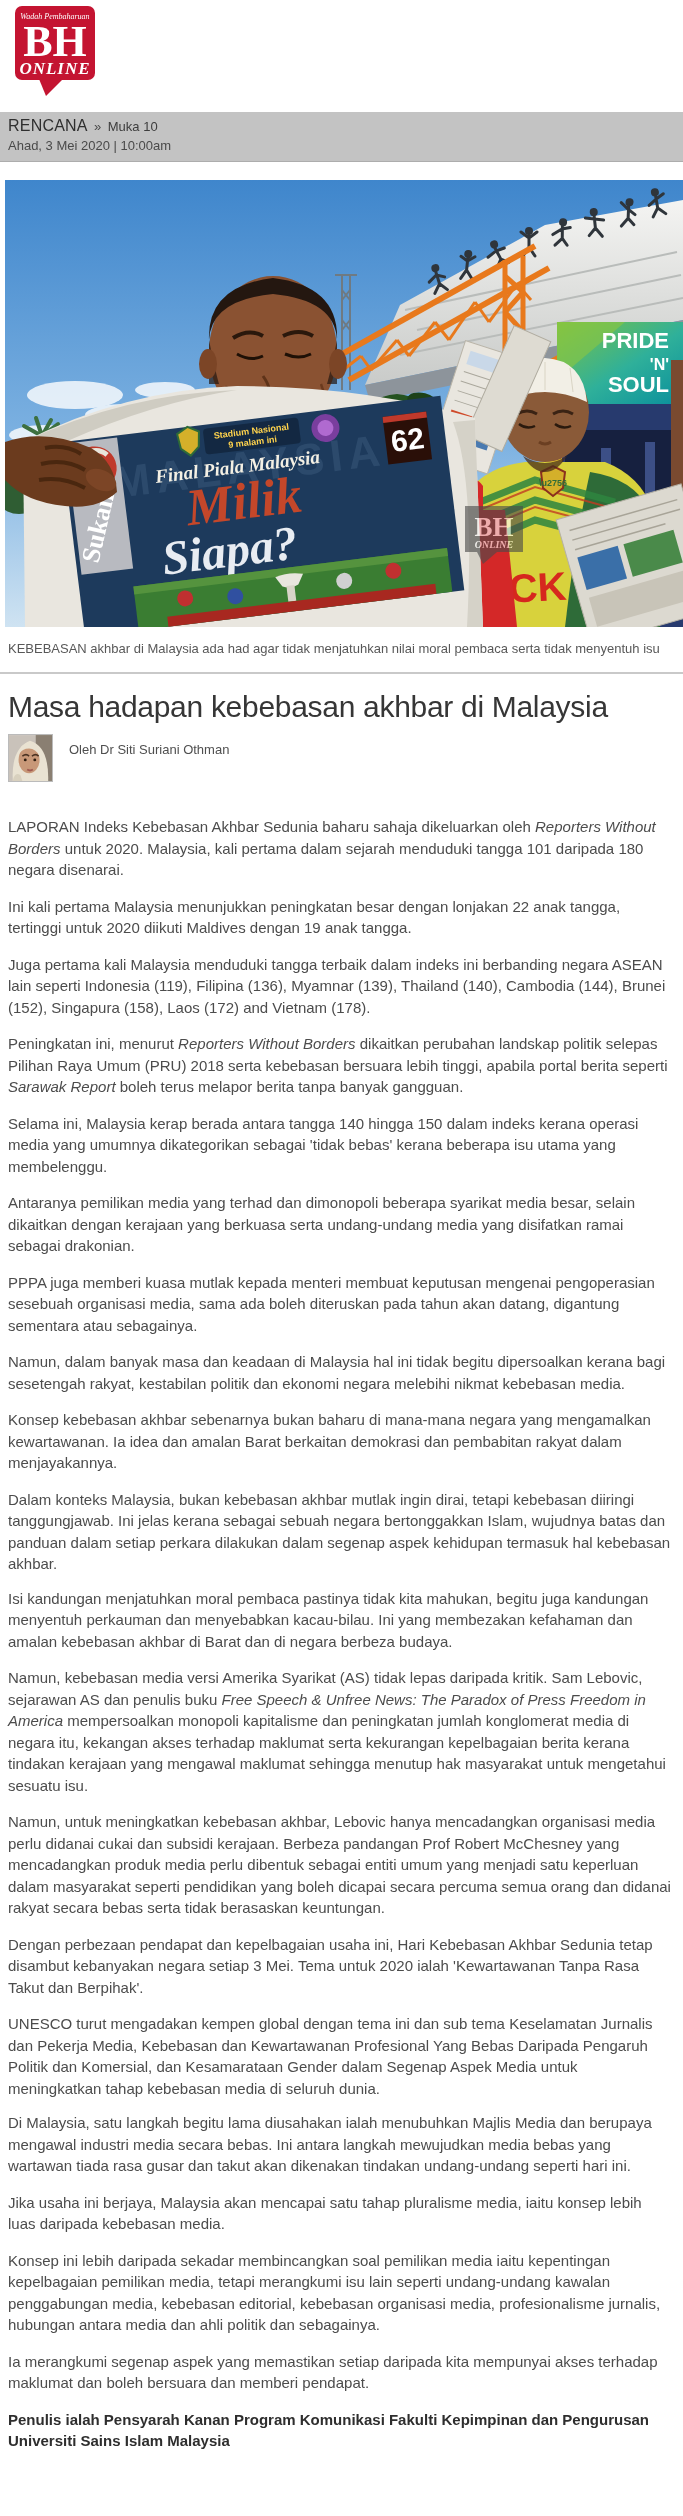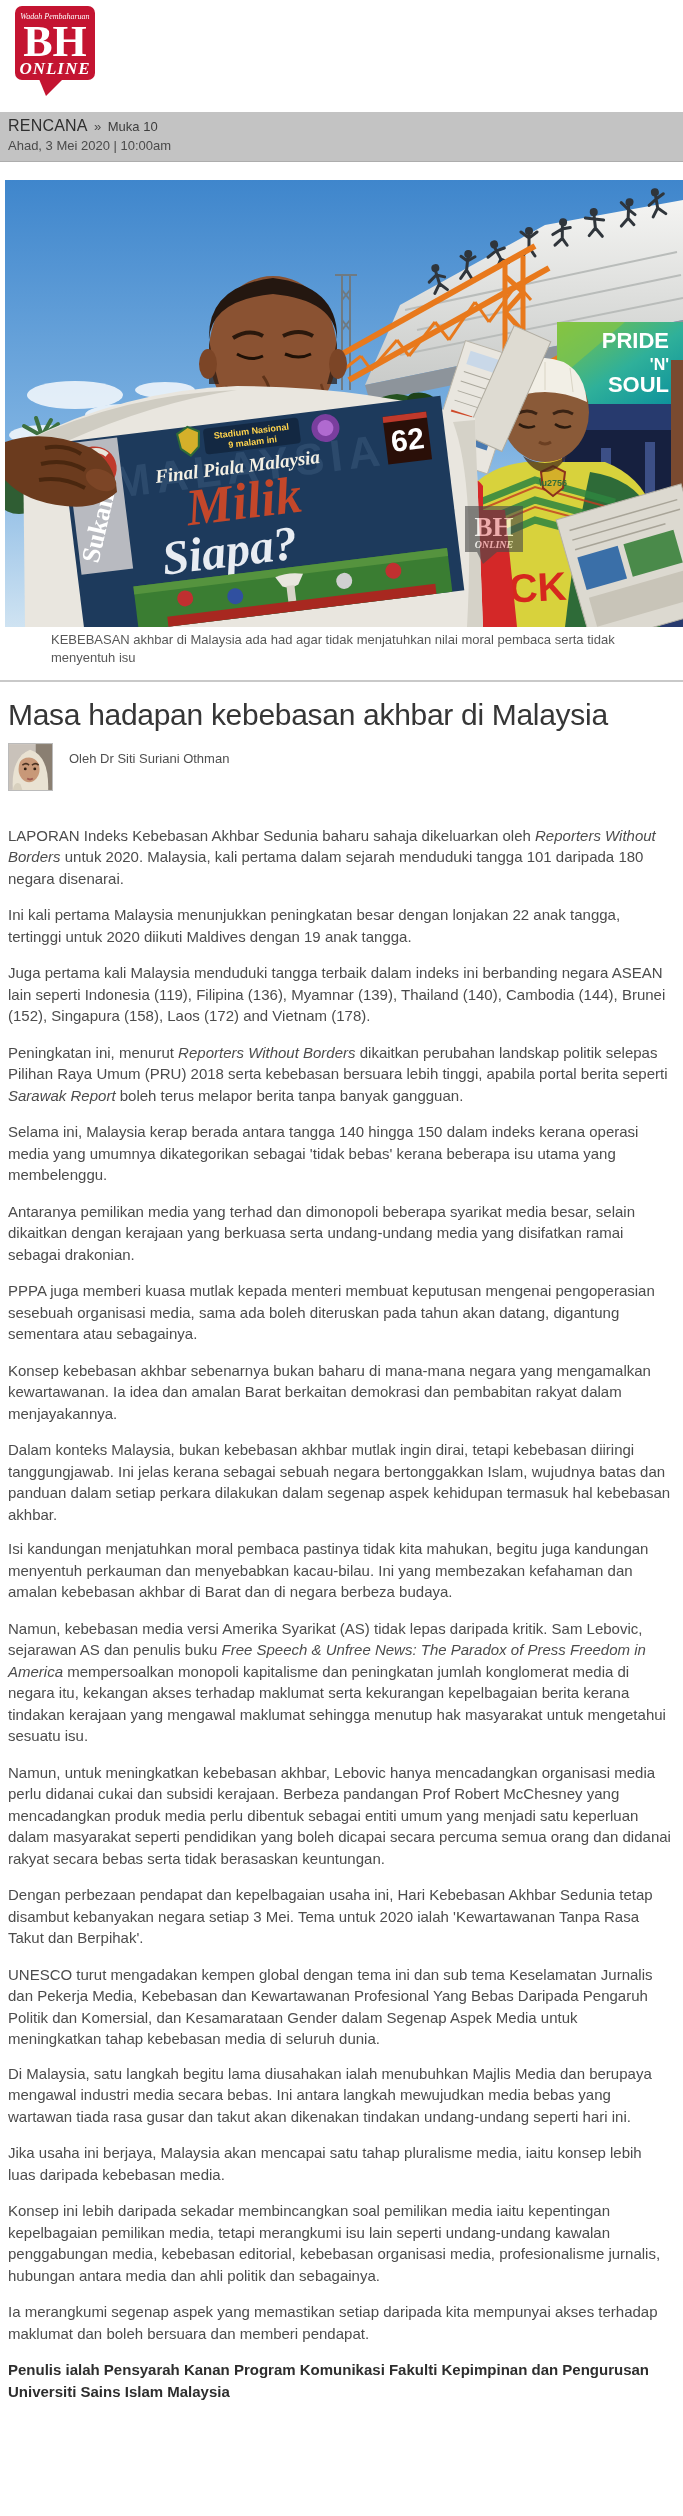--- a/index.html
+++ b/index.html
@@ -13,21 +13,21 @@
   
   .crumbbar{background:#c3c3c3;border-bottom:1px solid #adadad;padding:5px 12px 8px 8px;}
   .crumb-line1{color:#2f2f2f;}
   .crumb-section{font-size:16px;color:#2f2f2f;letter-spacing:.2px;cursor:pointer;}
   .crumb-sep{font-size:13px;color:#4a4a4a;margin:0 2px;}
   .crumb-page{font-size:13px;color:#3d3d3d;}
   .crumb-date{font-size:13px;color:#4a4a4a;margin-top:3px;}
 
   
   .photo-wrap{margin:18px 0 0 5px;width:678px;height:447px;overflow:hidden;}
-  .caption{font-size:13px;color:#585858;padding:4px 8px 0 8px;line-height:1.35;margin-left:43px;}
+  .caption{font-size:13px;color:#585858;padding:13px 8px 0 8px;line-height:1.35;}
   .rule{border:none;border-top:2px solid #c9c9c9;margin:14px 0 0 0;}
 
   
   .headline{font-size:30px;font-weight:400;color:#363636;margin:16px 0 10px 0;padding:0 8px;line-height:1.15;letter-spacing:-.3px;}
   .byline{display:flex;align-items:flex-start;padding:0 8px;margin-bottom:14px;}
   .avatar{width:45px;height:48px;flex:0 0 45px;border:1px solid #bbb;box-sizing:border-box;}
   .byline-name{font-size:13px;color:#4f4f4f;margin:8px 0 0 16px;}
 
   
   .article{padding:14px 10px 26px 8px;font-size:15px;line-height:21.5px;color:#4c4c4c;}
@@ -399,20 +399,21 @@
 
   <div class="article">
 
     <p><span>LAPORAN Indeks Kebebasan Akhbar Sedunia baharu sahaja dikeluarkan oleh </span><em>Reporters Without Borders</em><span> untuk 2020. Malaysia, kali pertama dalam sejarah menduduki tangga 101 daripada 180 negara disenarai.</span></p>
       <p><span>Ini kali pertama Malaysia menunjukkan peningkatan besar dengan lonjakan 22 anak tangga, tertinggi untuk 2020 diikuti Maldives dengan 19 anak tangga.</span></p>
       <p><span>Juga pertama kali Malaysia menduduki tangga terbaik dalam indeks ini berbanding negara ASEAN lain seperti Indonesia (119), Filipina (136), Myamnar (139), Thailand (140), Cambodia (144), Brunei (152), Singapura (158), Laos (172) and Vietnam (178).</span></p>
       <p><span>Peningkatan ini, menurut </span><em>Reporters Without Borders</em><span> dikaitkan perubahan landskap politik selepas Pilihan Raya Umum (PRU) 2018 serta kebebasan bersuara lebih tinggi, apabila portal berita seperti </span><em>Sarawak Report</em><span> boleh terus melapor berita tanpa banyak gangguan.</span></p>
       <p><span>Selama ini, Malaysia kerap berada antara tangga 140 hingga 150 dalam indeks kerana operasi media yang umumnya dikategorikan sebagai 'tidak bebas' kerana beberapa isu utama yang membelenggu.</span></p>
       <p><span>Antaranya pemilikan media yang terhad dan dimonopoli beberapa syarikat media besar, selain dikaitkan dengan kerajaan yang berkuasa serta undang-undang media yang disifatkan ramai sebagai drakonian.</span></p>
       <p><span>PPPA juga memberi kuasa mutlak kepada menteri membuat keputusan mengenai pengoperasian sesebuah organisasi media, sama ada boleh diteruskan pada tahun akan datang, digantung sementara atau sebagainya.</span></p>
+      <p><span>Namun, dalam banyak masa dan keadaan di Malaysia hal ini tidak begitu dipersoalkan kerana bagi sesetengah rakyat, kestabilan politik dan ekonomi negara melebihi nikmat kebebasan media.</span></p>
       <p><span>Konsep kebebasan akhbar sebenarnya bukan baharu di mana-mana negara yang mengamalkan kewartawanan. Ia idea dan amalan Barat berkaitan demokrasi dan pembabitan rakyat dalam menjayakannya.</span></p>
       <p><span>Dalam konteks Malaysia, bukan kebebasan akhbar mutlak ingin dirai, tetapi kebebasan diiringi tanggungjawab. Ini jelas kerana sebagai sebuah negara bertonggakkan Islam, wujudnya batas dan panduan dalam setiap perkara dilakukan dalam segenap aspek kehidupan termasuk hal kebebasan akhbar.</span></p>
       <p class="tight"><span>Isi kandungan menjatuhkan moral pembaca pastinya tidak kita mahukan, begitu juga kandungan menyentuh perkauman dan menyebabkan kacau-bilau. Ini yang membezakan kefahaman dan amalan kebebasan akhbar di Barat dan di negara berbeza budaya.</span></p>
       <p><span>Namun, kebebasan media versi Amerika Syarikat (AS) tidak lepas daripada kritik. Sam Lebovic, sejarawan AS dan penulis buku </span><em>Free Speech &amp; Unfree News: The Paradox of Press Freedom in America</em><span> mempersoalkan monopoli kapitalisme dan peningkatan jumlah konglomerat media di negara itu, kekangan akses terhadap maklumat serta kekurangan kepelbagaian berita kerana tindakan kerajaan yang mengawal maklumat sehingga menutup hak masyarakat untuk mengetahui sesuatu isu.</span></p>
       <p><span>Namun, untuk meningkatkan kebebasan akhbar, Lebovic hanya mencadangkan organisasi media perlu didanai cukai dan subsidi kerajaan. Berbeza pandangan Prof Robert McChesney yang mencadangkan produk media perlu dibentuk sebagai entiti umum yang menjadi satu keperluan dalam masyarakat seperti pendidikan yang boleh dicapai secara percuma semua orang dan didanai rakyat secara bebas serta tidak berasaskan keuntungan.</span></p>
       <p><span>Dengan perbezaan pendapat dan kepelbagaian usaha ini, Hari Kebebasan Akhbar Sedunia tetap disambut kebanyakan negara setiap 3 Mei. Tema untuk 2020 ialah 'Kewartawanan Tanpa Rasa Takut dan Berpihak'.</span></p>
       <p><span>UNESCO turut mengadakan kempen global dengan tema ini dan sub tema Keselamatan Jurnalis dan Pekerja Media, Kebebasan dan Kewartawanan Profesional Yang Bebas Daripada Pengaruh Politik dan Komersial, dan Kesamarataan Gender dalam Segenap Aspek Media untuk meningkatkan tahap kebebasan media di seluruh dunia.</span></p>
       <p class="tight"><span>Di Malaysia, satu langkah begitu lama diusahakan ialah menubuhkan Majlis Media dan berupaya mengawal industri media secara bebas. Ini antara langkah mewujudkan media bebas yang wartawan tiada rasa gusar dan takut akan dikenakan tindakan undang-undang seperti hari ini.</span></p>
       <p><span>Jika usaha ini berjaya, Malaysia akan mencapai satu tahap pluralisme media, iaitu konsep lebih luas daripada kebebasan media.</span></p>
       <p><span>Konsep ini lebih daripada sekadar membincangkan soal pemilikan media iaitu kepentingan kepelbagaian pemilikan media, tetapi merangkumi isu lain seperti undang-undang kawalan penggabungan media, kebebasan editorial, kebebasan organisasi media, profesionalisme jurnalis, hubungan antara media dan ahli politik dan sebagainya.</span></p>

